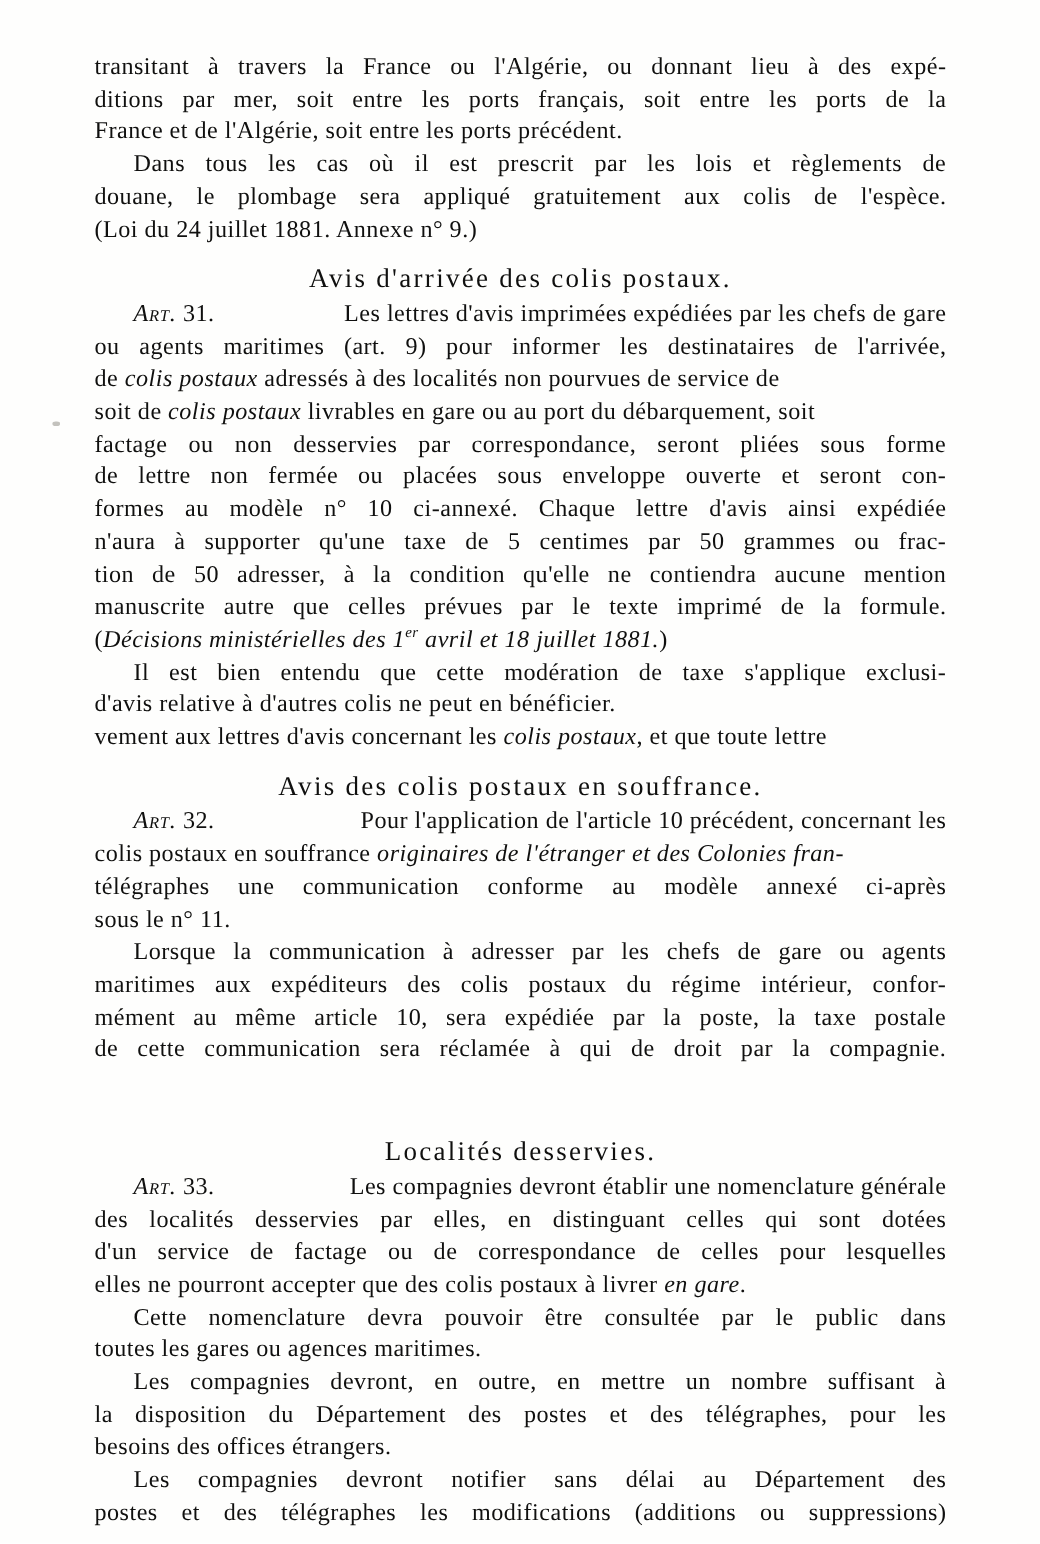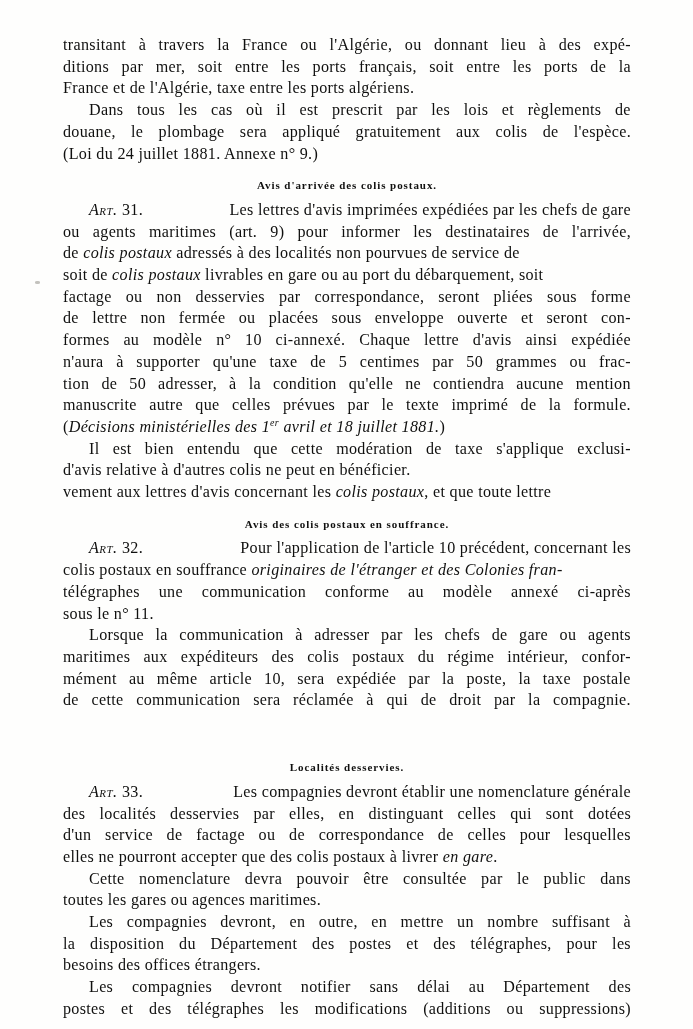--- a/index.html
+++ b/index.html
@@ -52,22 +52,22 @@
   }
   sup.ord {
     font-size: 0.62em;
     vertical-align: super;
     line-height: 0;
     font-style: italic;
   }
 
   .heading {
     text-align: center;
-    font-weight: bold;
-    font-size: 11px;
+    font-weight: normal;
+    font-size: 18px;
     letter-spacing: 0.085em;
     line-height: 21.7px;
   }
   .gap-before-heading { height: 11px; }
   .gap-after-heading  { height: 2px; }
   .gap-section        { height: 46px; }
 
   .speck {
     position: absolute;
     left: 35px;
@@ -82,21 +82,21 @@
 </head>
 <body>
 
 <div class="page">
   <div class="speck"></div>
   <div class="textblock">
 
     <div>
       <div class="ln just"><span>transitant</span><span>à</span><span>travers</span><span>la</span><span>France</span><span>ou</span><span>l'Algérie,</span><span>ou</span><span>donnant</span><span>lieu</span><span>à</span><span>des</span><span>expé-</span></div>
       <div class="ln just"><span>ditions</span><span>par</span><span>mer,</span><span>soit</span><span>entre</span><span>les</span><span>ports</span><span>français,</span><span>soit</span><span>entre</span><span>les</span><span>ports</span><span>de</span><span>la</span></div>
-      <div class="ln last"><span>France et de l'Algérie, taxe entre les ports algériens.</span></div>
+      <div class="ln last"><span>France et de l'Algérie, soit entre les ports précédent.</span></div>
     </div>
 
     <div>
       <div class="ln indent just"><span>Dans</span><span>tous</span><span>les</span><span>cas</span><span>où</span><span>il</span><span>est</span><span>prescrit</span><span>par</span><span>les</span><span>lois</span><span>et</span><span>règlements</span><span>de</span></div>
       <div class="ln just"><span>douane,</span><span>le</span><span>plombage</span><span>sera</span><span>appliqué</span><span>gratuitement</span><span>aux</span><span>colis</span><span>de</span><span>l'espèce.</span></div>
       <div class="ln last"><span>(Loi du 24 juillet 1881. Annexe n° 9.)</span></div>
     </div>
 
     <div class="gap-before-heading"></div>
     <div class="heading">Avis d'arrivée des colis postaux.</div>

